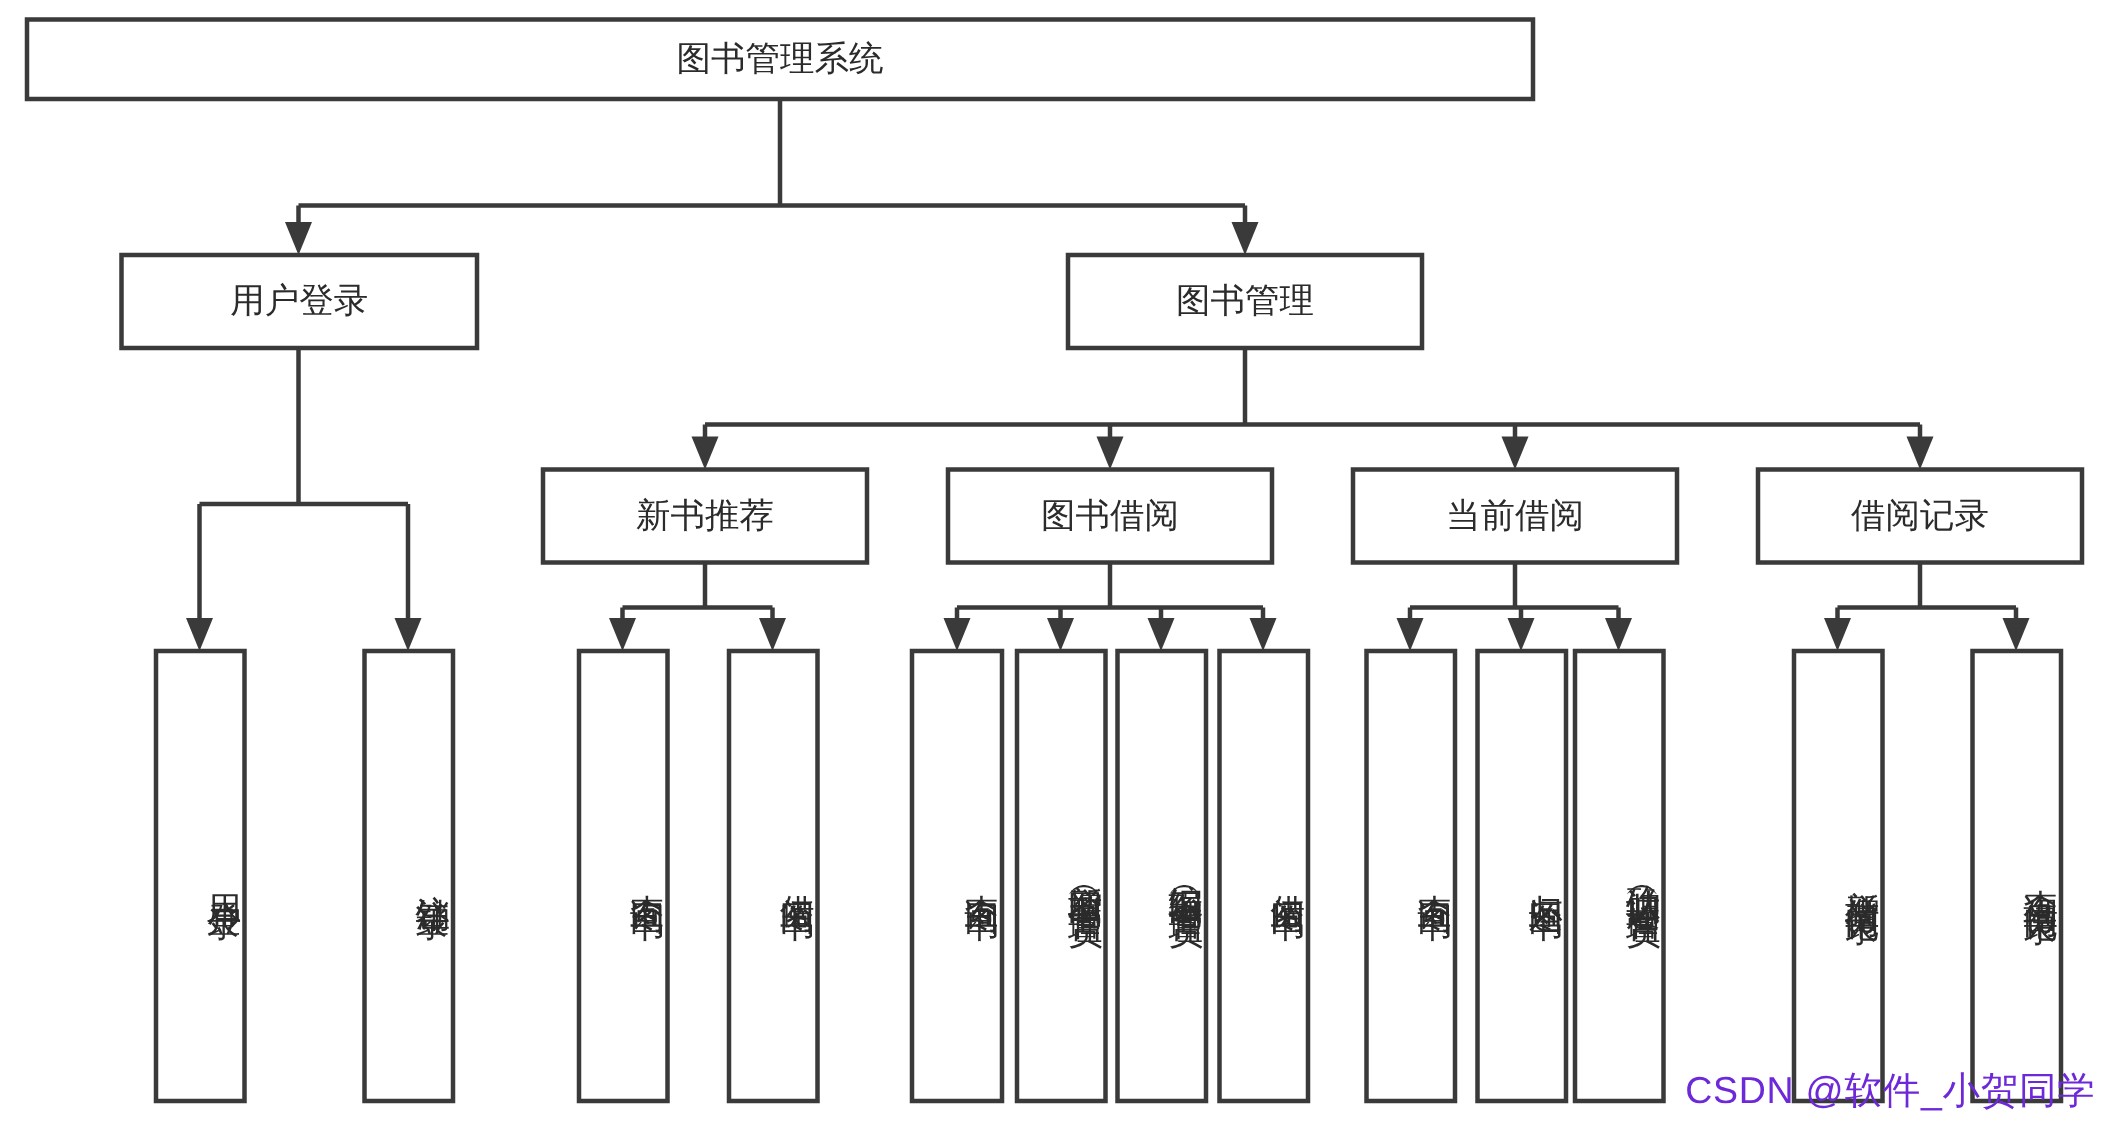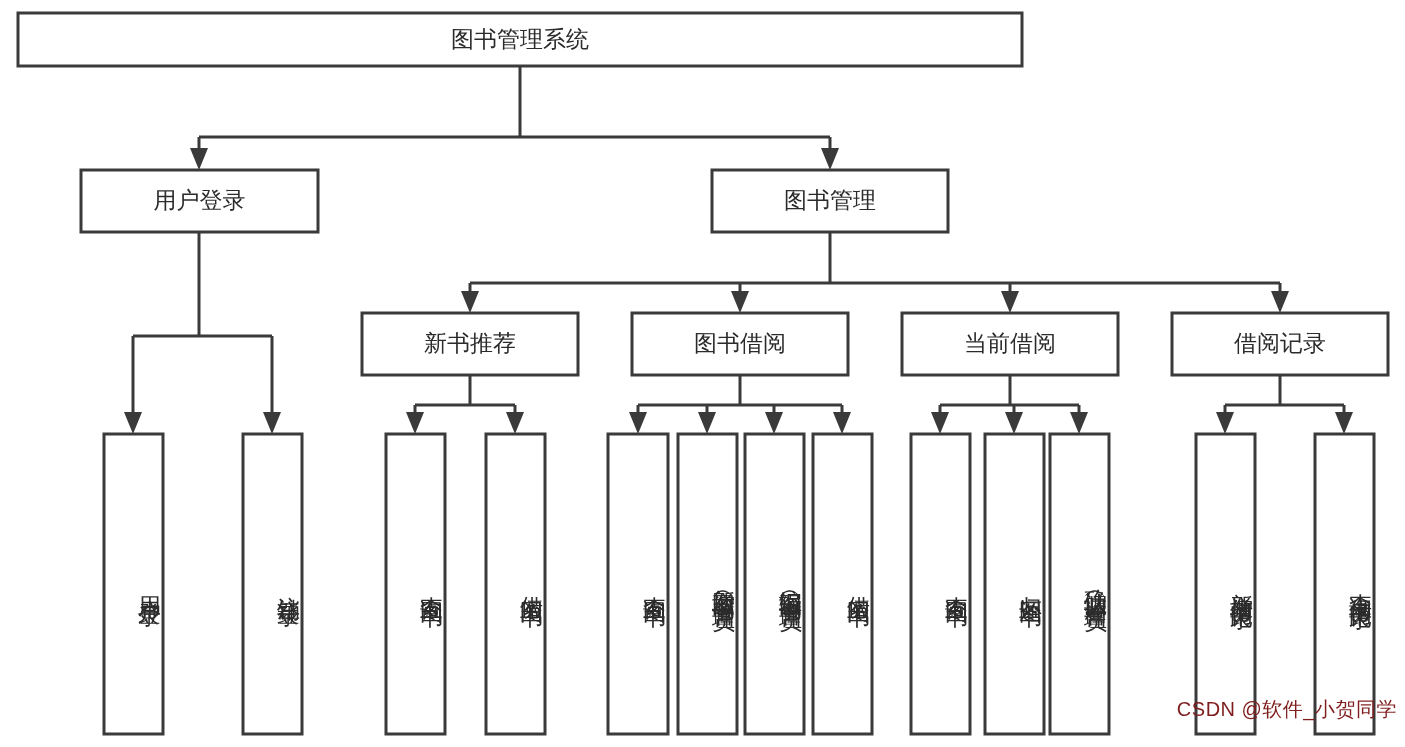--- a/index.html
+++ b/index.html
@@ -59,24 +59,24 @@
     font-size: 23px;
     line-height: 1.15;
     letter-spacing: 3px;
     color: #2b2b2b;
     white-space: nowrap;
     pointer-events: none;
   }
   .watermark {
     position: absolute;
     right: 8px;
-    bottom: 24px;
+    bottom: 4px;
     font-family: "Liberation Sans", "DejaVu Sans", sans-serif;
-    font-size: 20px;
-    color: #7f1d1d;
+    font-size: 25px;
+    color: #6d28d9;
     letter-spacing: 0.5px;
     user-select: none;
   }
 </style>
 </head>
 <body>
 
 <div id="diagram-root">
   <svg id="tree-canvas" viewBox="0 0 1405 747" xmlns="http://www.w3.org/2000/svg">
     <g id="edges-layer">

